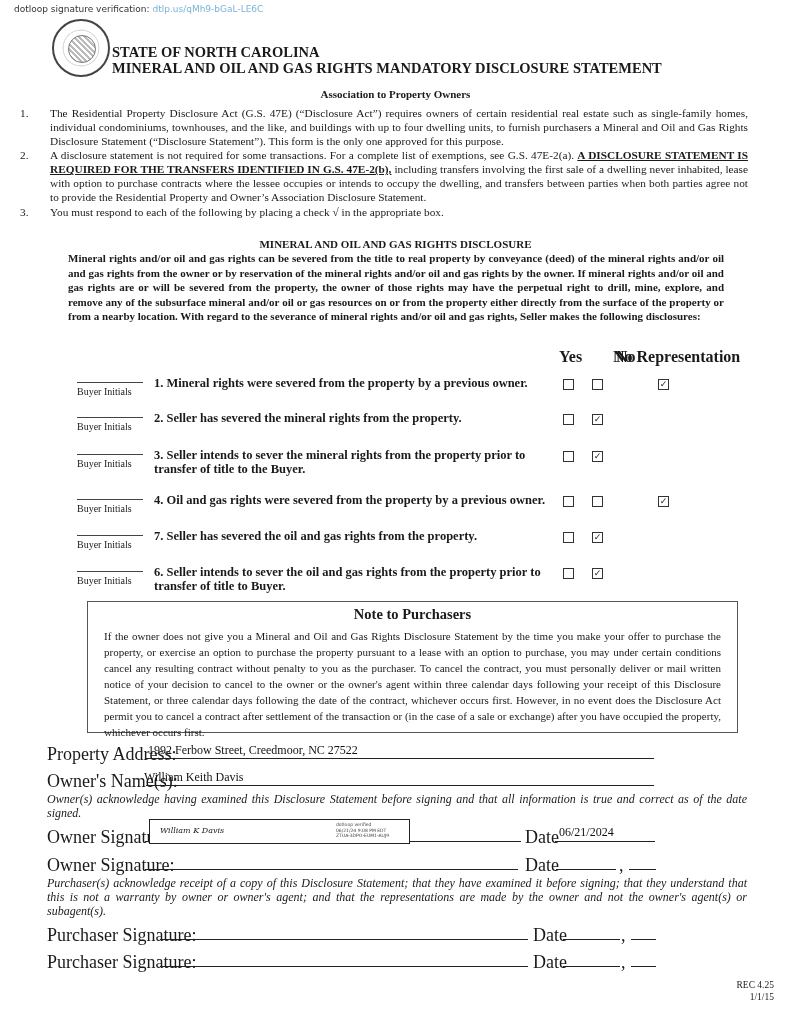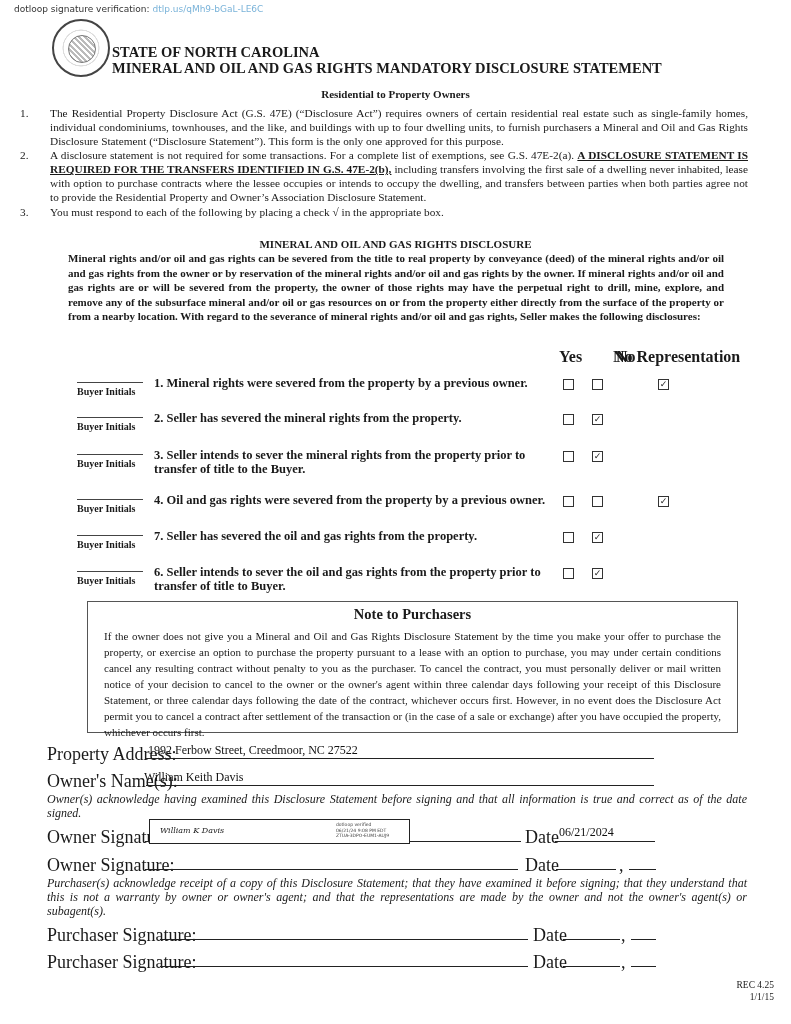--- a/index.html
+++ b/index.html
@@ -18,21 +18,21 @@
   .ol { left: 20px; width: 728px; top: 107px; font-size: 11.3px; line-height: 13.8px; }
   .ol .item { display: flex; margin-bottom: 1px; }
   .ol .num { width: 30px; flex: none; }
   .ol .txt { text-align: justify; flex: 1; }
   .ol u { font-weight: bold; }
   .sec-title { left: 0; width: 791px; top: 238px; text-align: center; font-size: 11px; font-weight: bold; }
   .sec-body { left: 68px; width: 656px; top: 251px; font-size: 11px; line-height: 14.6px; font-weight: bold; text-align: justify; }
   .colhdr { top: 348px; font-size: 16px; font-weight: bold; }
   .row { left: 77px; width: 640px; }
   .initials { position: absolute; left: 0; width: 66px; border-top: 1px solid #444; padding-top: 3px;
-              font-size: 10px; font-weight: bold; text-align: left; }
+              font-size: 10px; font-weight: normal; text-align: left; }
   .qtext { position: absolute; left: 77px; width: 400px; font-size: 12.5px; font-weight: bold; line-height: 14px; }
   .cb { position: absolute; width: 9px; height: 9px; border: 1px solid #333; background: #fff;
         font-size: 9px; line-height: 9px; text-align: center; font-family: "DejaVu Sans", sans-serif; }
   .note { left: 71px; top: 601px; width: 651px; height: 132px; border: 1px solid #555; box-sizing: border-box; margin-left: 16px; }
   .note-title { position: absolute; left: 0; width: 100%; top: 4px; text-align: center; font-size: 14.5px; font-weight: bold; }
   .note-body { position: absolute; left: 16px; right: 16px; top: 26px; font-size: 11px; line-height: 16px; text-align: justify; }
   .field-label { font-size: 18px; text-align: center; }
   .uline { position: absolute; border-bottom: 1px solid #222; height: 14px; }
   .fill { font-family: Liberation Serif, serif; font-size: 12px; color: #111; position: absolute; }
   .ital { font-style: italic; font-size: 12px; line-height: 14px; text-align: justify; }
@@ -46,21 +46,21 @@
 
 <div class="abs verif">
   <span>dotloop signature verification:</span>
   <span class="link">dtlp.us/qMh9-bGaL-LE6C</span>
 </div>
 
 <div class="abs seal"></div>
 <div class="abs h1">STATE OF NORTH CAROLINA</div>
 <div class="abs h2">MINERAL AND OIL AND GAS RIGHTS MANDATORY DISCLOSURE STATEMENT</div>
 
-<div class="abs instr-title">Residential to Property Owners</div>
+<div class="abs instr-title">Association to Property Owners</div>
 <div class="abs ol">
   <div class="item">
     <span class="num">1.</span>
     <span class="txt">The Residential Property Disclosure Act (G.S. 47E) (“Disclosure Act”) requires owners of certain residential real estate such as single-family homes, individual condominiums, townhouses, and the like, and buildings with up to four dwelling units, to furnish purchasers a Mineral and Oil and Gas Rights Disclosure Statement (“Disclosure Statement”). This form is the only one approved for this purpose.</span>
   </div>
   <div class="item">
     <span class="num">2.</span>
     <span class="txt"><span>A disclosure statement is not required for some transactions. For a complete list of exemptions, see G.S. 47E-2(a). </span><u>A DISCLOSURE STATEMENT IS REQUIRED FOR THE TRANSFERS IDENTIFIED IN  G.S. 47E-2(b),</u><span> including transfers involving the first sale of a dwelling never inhabited, lease with option to purchase contracts where the lessee occupies or intends to occupy the dwelling, and transfers between parties when both parties agree not to provide the Residential Property and Owner’s Association Disclosure Statement.</span></span>
   </div>
   <div class="item">

